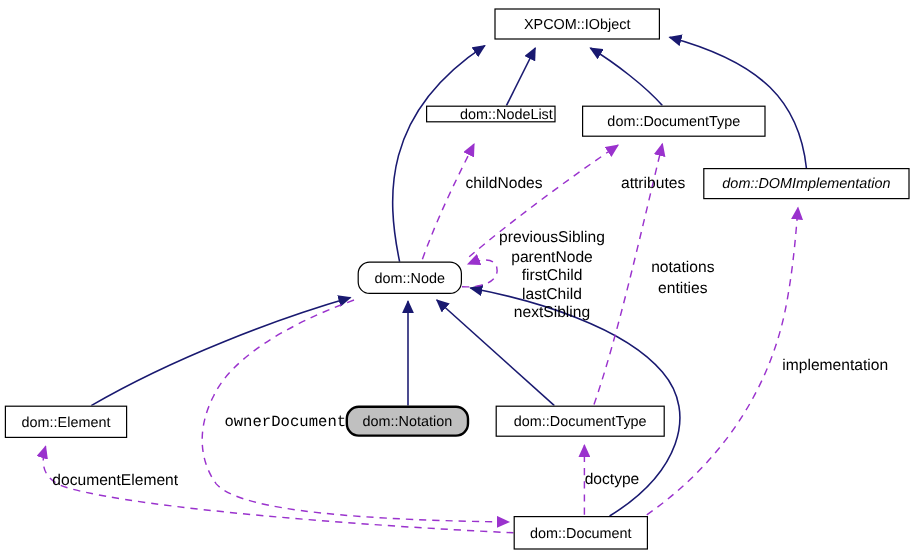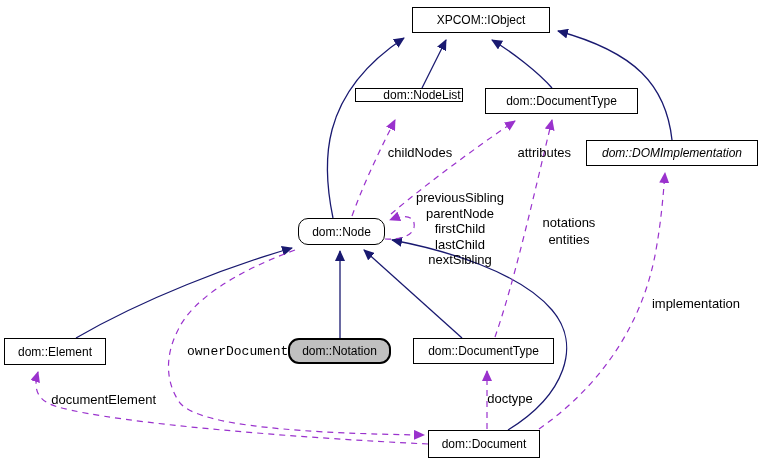--- a/index.html
+++ b/index.html
@@ -102,15 +102,15 @@
 
   <div class="edge-label" style="left:519px;top:214px;width:100px;line-height:17px;">notations
 entities</div>
 
   <div class="edge-label" style="left:635px;top:296px;width:122px;">implementation</div>
 
   <div class="edge-label" style="left:480px;top:391px;width:60px;">doctype</div>
 
   <div class="edge-label" style="left:187px;top:344px;width:100px;font-family:Liberation Mono, monospace;">ownerDocument</div>
 
-  <div class="edge-label" style="left:36px;top:392px;width:120px;text-align:right;">documentElement</div>
+  <div class="edge-label" style="left:36px;top:392px;width:120px;">documentElement</div>
 
 </div>
 
 </body></html>

